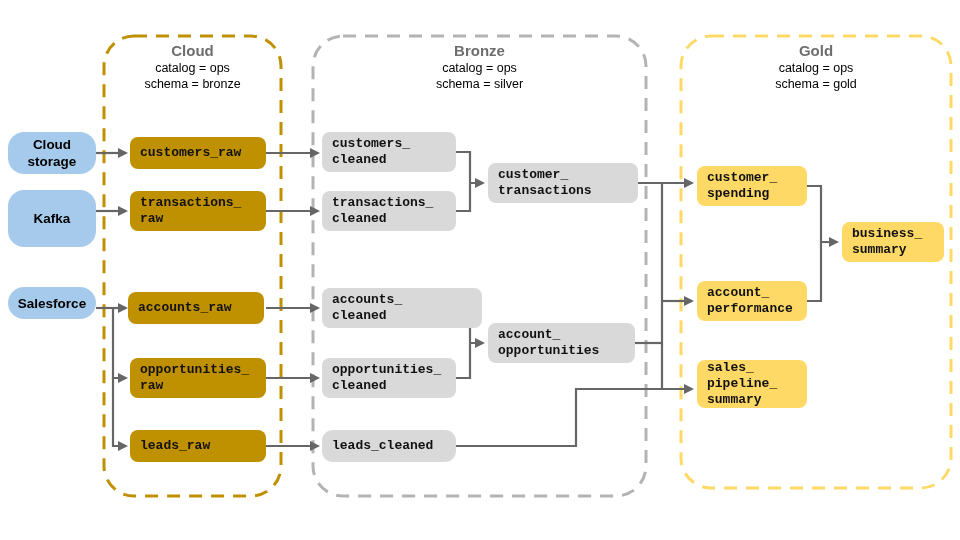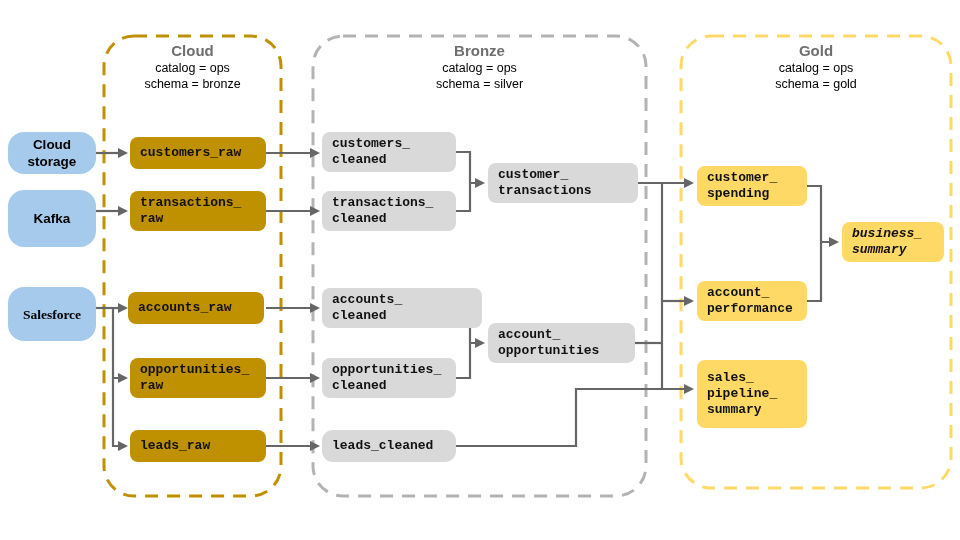--- a/index.html
+++ b/index.html
@@ -91,21 +91,21 @@
     <div class="zone-meta">schema = gold</div>
   </div>
 
   <div class="source" style="left:8px;top:132px;width:88px;height:42px;">
     <span class="label">Cloud
 storage</span>
   </div>
   <div class="source" style="left:8px;top:190px;width:88px;height:57px;">
     <span class="label">Kafka</span>
   </div>
-  <div class="source" style="left:8px;top:287px;width:88px;height:54px;font-family:Liberation Serif, serif;">
+  <div class="source" style="left:8px;top:287px;width:88px;height:32px;">
     <span class="label">Salesforce</span>
   </div>
 
   <div class="node node-bronze" style="left:130px;top:137px;width:136px;height:32px;">
     <span class="label">customers_raw</span>
   </div>
   <div class="node node-bronze" style="left:130px;top:191px;width:136px;height:40px;">
     <span class="label">transactions_
 raw</span>
   </div>
@@ -149,23 +149,23 @@
   </div>
 
   <div class="node node-gold" style="left:697px;top:166px;width:110px;height:40px;">
     <span class="label">customer_
 spending</span>
   </div>
   <div class="node node-gold" style="left:697px;top:281px;width:110px;height:40px;">
     <span class="label">account_
 performance</span>
   </div>
-  <div class="node node-gold" style="left:842px;top:222px;width:102px;height:40px;font-style:italic;">
+  <div class="node node-gold" style="left:842px;top:222px;width:102px;height:40px;">
     <span class="label">business_
 summary</span>
   </div>
-  <div class="node node-gold" style="left:697px;top:360px;width:110px;height:68px;">
+  <div class="node node-gold" style="left:697px;top:360px;width:110px;height:48px;">
     <span class="label">sales_
 pipeline_
 summary</span>
   </div>
 
 </div>
 
 </body></html>

